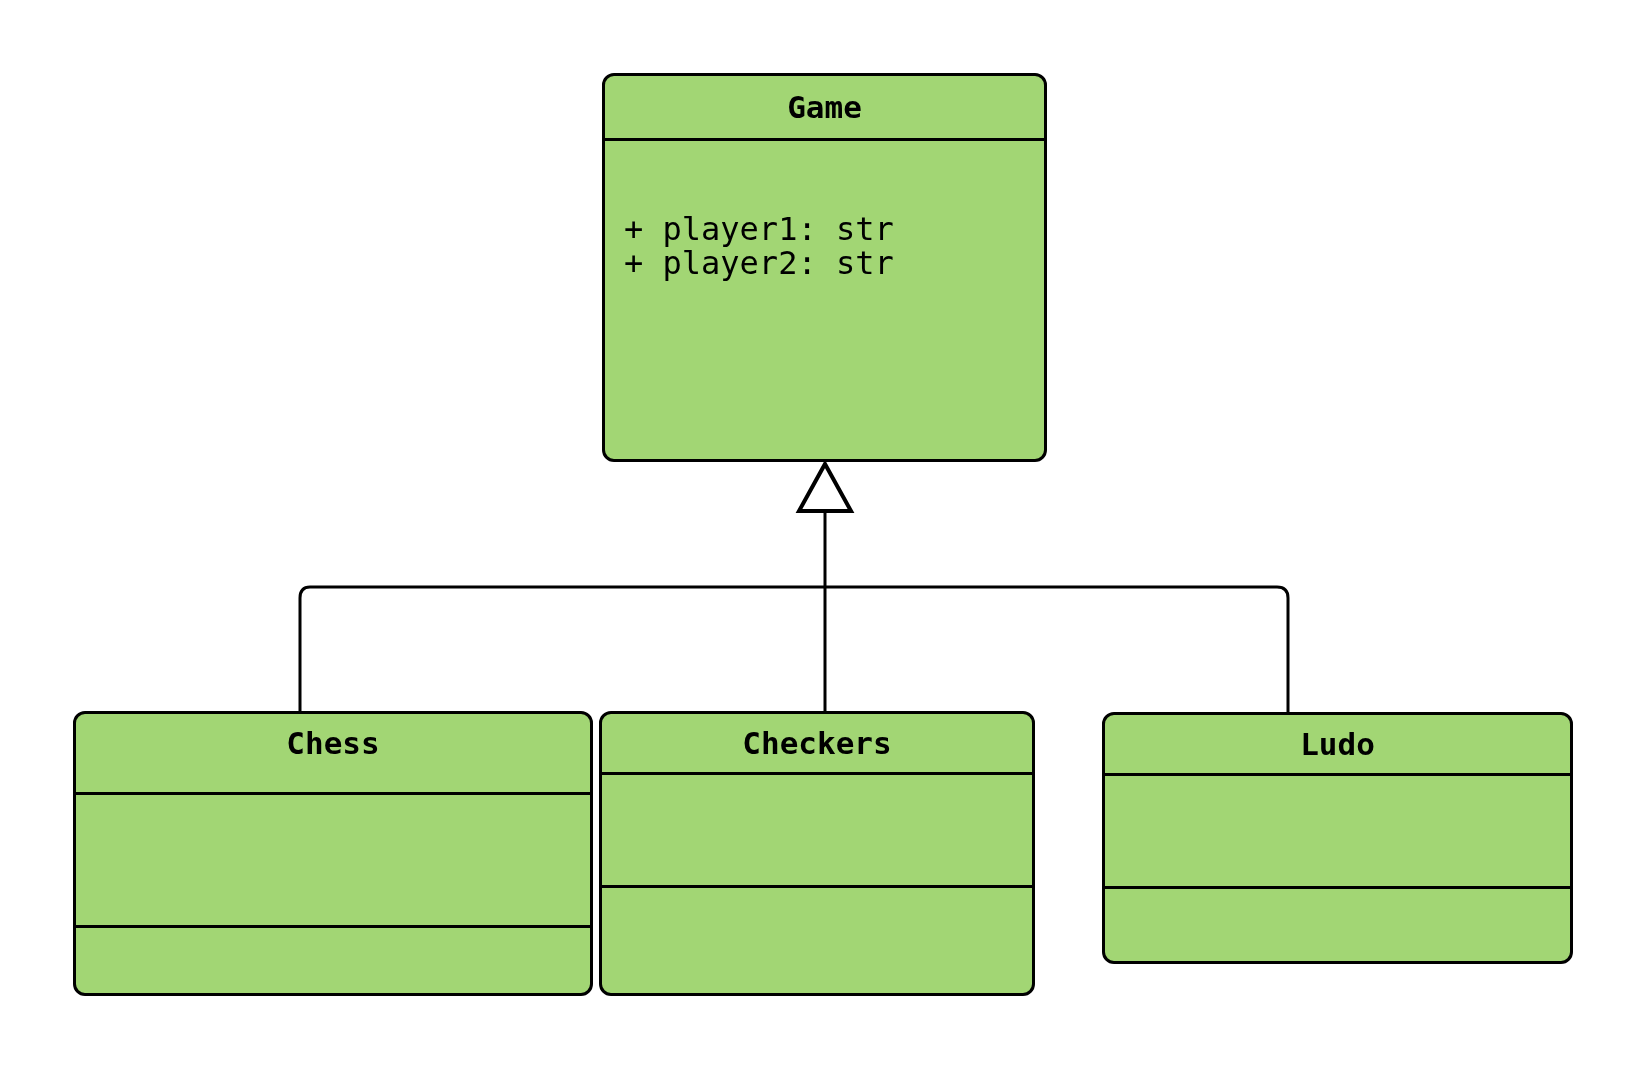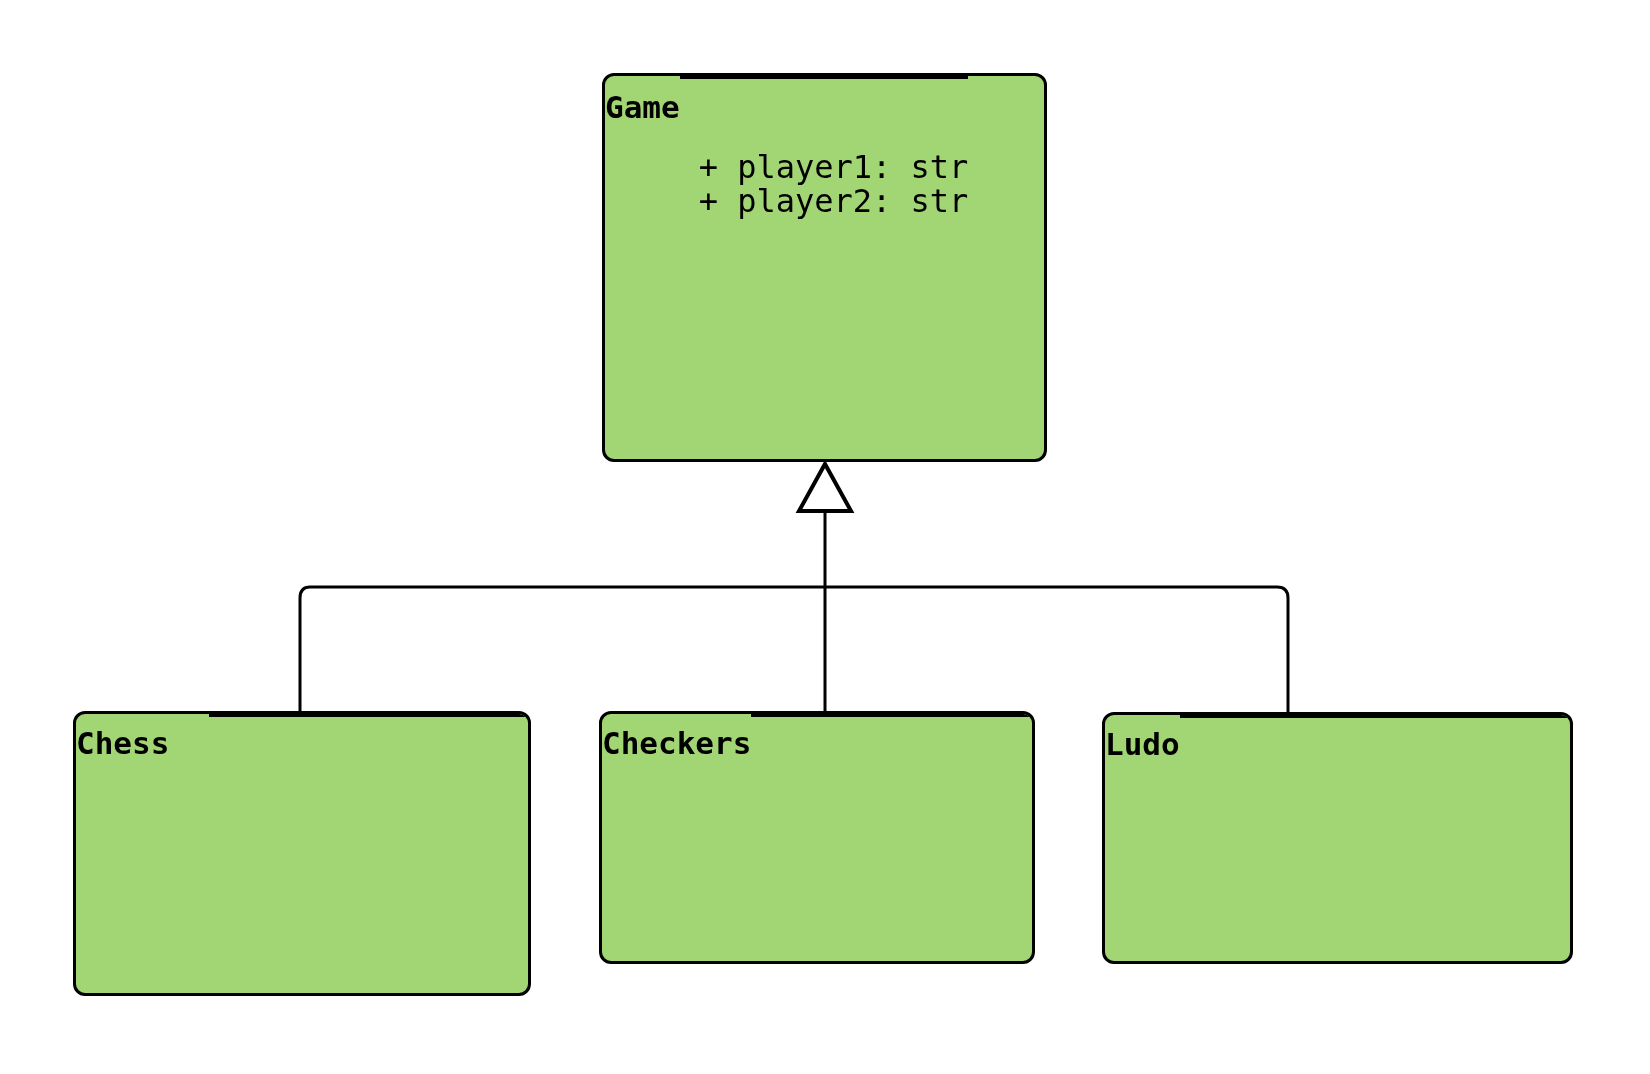--- a/index.html
+++ b/index.html
@@ -38,21 +38,21 @@
     stroke-linejoin: miter;
   }
   .uml-class {
     position: absolute;
     background: var(--node-fill);
     border: 3.5px solid var(--node-border);
     border-radius: 12px;
     overflow: hidden;
     color: var(--text);
     display: flex;
-    flex-direction: row;
+    flex-direction: column;
   }
   .uml-title {
     display: flex;
     align-items: center;
     justify-content: center;
     font-weight: bold;
     font-size: 31px;
     flex: 0 0 auto;
   }
   .compartment {
@@ -67,22 +67,22 @@
     line-height: 34px;
     padding-left: 19px;
     white-space: pre;
   }
   
   .class-game     { left: 602px;  top: 73px;  width: 445px; height: 389px; }
   .class-game .uml-title   { height: 62px; }
   .class-game .attrs       { height: 212px; }
   .class-game .methods     { flex: 1 1 auto; }
   
-  .class-chess    { left: 73px;   top: 711px; width: 458px; height: 285px; gap: 20px; }
-  .class-checkers { left: 599px;  top: 711px; width: 436px; height: 253px; }
+  .class-chess    { left: 73px;   top: 711px; width: 520px; height: 285px; gap: 20px; }
+  .class-checkers { left: 599px;  top: 711px; width: 436px; height: 285px; }
   .class-ludo     { left: 1102px; top: 712px; width: 471px; height: 252px; }
   .child .uml-title { height: 58px; }
   .child .attrs     { height: 113px; }
   .child .methods   { flex: 1 1 auto; }
 </style>
 </head>
 <body>
 
 <div class="canvas">
 

